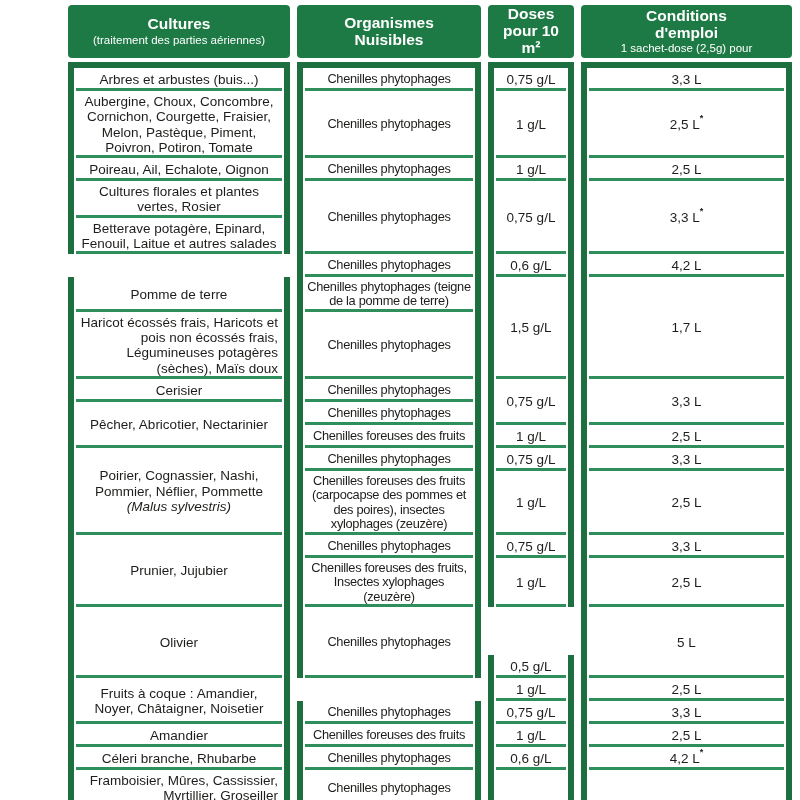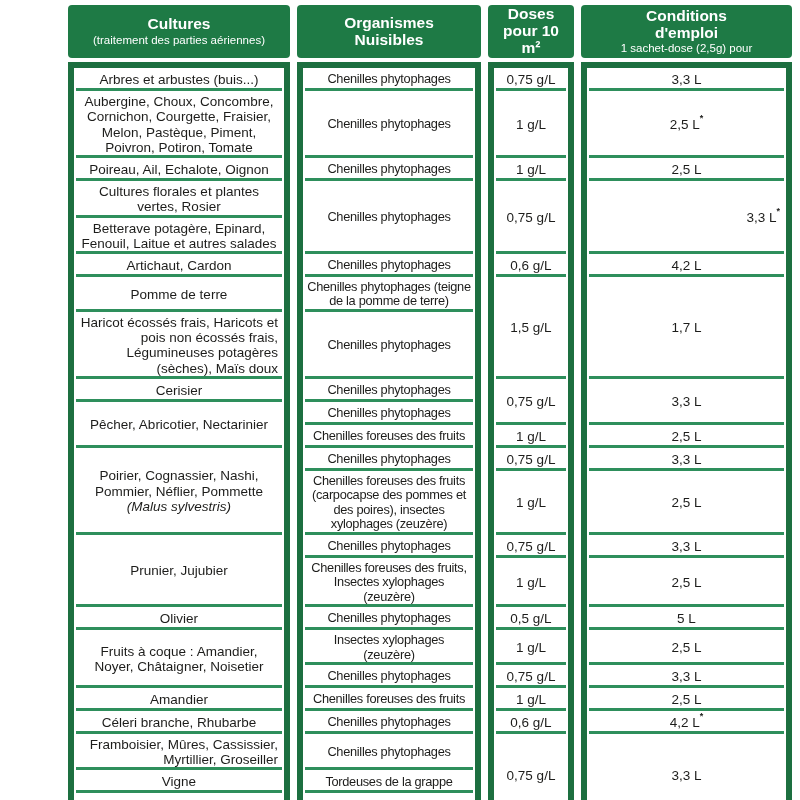--- a/index.html
+++ b/index.html
@@ -116,25 +116,22 @@
       </div>
       <div class="cell c1 sep" style="grid-area: 6 / 1 / span 1;">
         <span>Betterave potagère, Epinard, Fenouil, Laitue et autres salades</span>
       </div>
       <div class="cell c2 sep" style="grid-area: 5 / 2 / span 2;">
         <span>Chenilles phytophages</span>
       </div>
       <div class="cell c3 sep" style="grid-area: 5 / 3 / span 2;">
         <span>0,75 g/L</span>
       </div>
-      <div class="cell c4 sep" style="grid-area: 5 / 4 / span 2; align-items: flex-end;">
+      <div class="cell c4 sep" style="grid-area: 5 / 4 / span 2;">
         <span>3,3 L<span class="ast">*</span></span>
-      </div>
-      <div class="cell c1 sep" style="grid-area: 7 / 1 / span 1;">
-        <span>Artichaut, Cardon</span>
       </div>
       <div class="cell c2 sep" style="grid-area: 7 / 2 / span 1;">
         <span>Chenilles phytophages</span>
       </div>
       <div class="cell c3 sep" style="grid-area: 7 / 3 / span 1;">
         <span>0,6 g/L</span>
       </div>
       <div class="cell c4 sep" style="grid-area: 7 / 4 / span 1;">
         <span>4,2 L</span>
       </div>
@@ -225,31 +222,28 @@
       </div>
       <div class="cell c4 sep" style="grid-area: 16 / 4 / span 1;">
         <span>2,5 L</span>
       </div>
       <div class="cell c1 sep" style="grid-area: 17 / 1 / span 1;">
         <span>Olivier</span>
       </div>
       <div class="cell c2 sep" style="grid-area: 17 / 2 / span 1;">
         <span>Chenilles phytophages</span>
       </div>
-      <div class="cell c3 sep" style="grid-area: 17 / 3 / span 1;">
+      <div class="cell c3 sep" style="grid-area: 17 / 3 / span 1; margin-top: 48px;">
         <span>0,5 g/L</span>
       </div>
       <div class="cell c4 sep" style="grid-area: 17 / 4 / span 1;">
         <span>5 L</span>
       </div>
       <div class="cell c1 sep" style="grid-area: 18 / 1 / span 2;">
         <span>Fruits à coque : Amandier, Noyer, Châtaigner, Noisetier</span>
-      </div>
-      <div class="cell c2 sep" style="grid-area: 18 / 2 / span 1;">
-        <span>Insectes xylophages (zeuzère)</span>
       </div>
       <div class="cell c3 sep" style="grid-area: 18 / 3 / span 1;">
         <span>1 g/L</span>
       </div>
       <div class="cell c4 sep" style="grid-area: 18 / 4 / span 1;">
         <span>2,5 L</span>
       </div>
       <div class="cell c2 sep" style="grid-area: 19 / 2 / span 1;">
         <span>Chenilles phytophages</span>
       </div>

